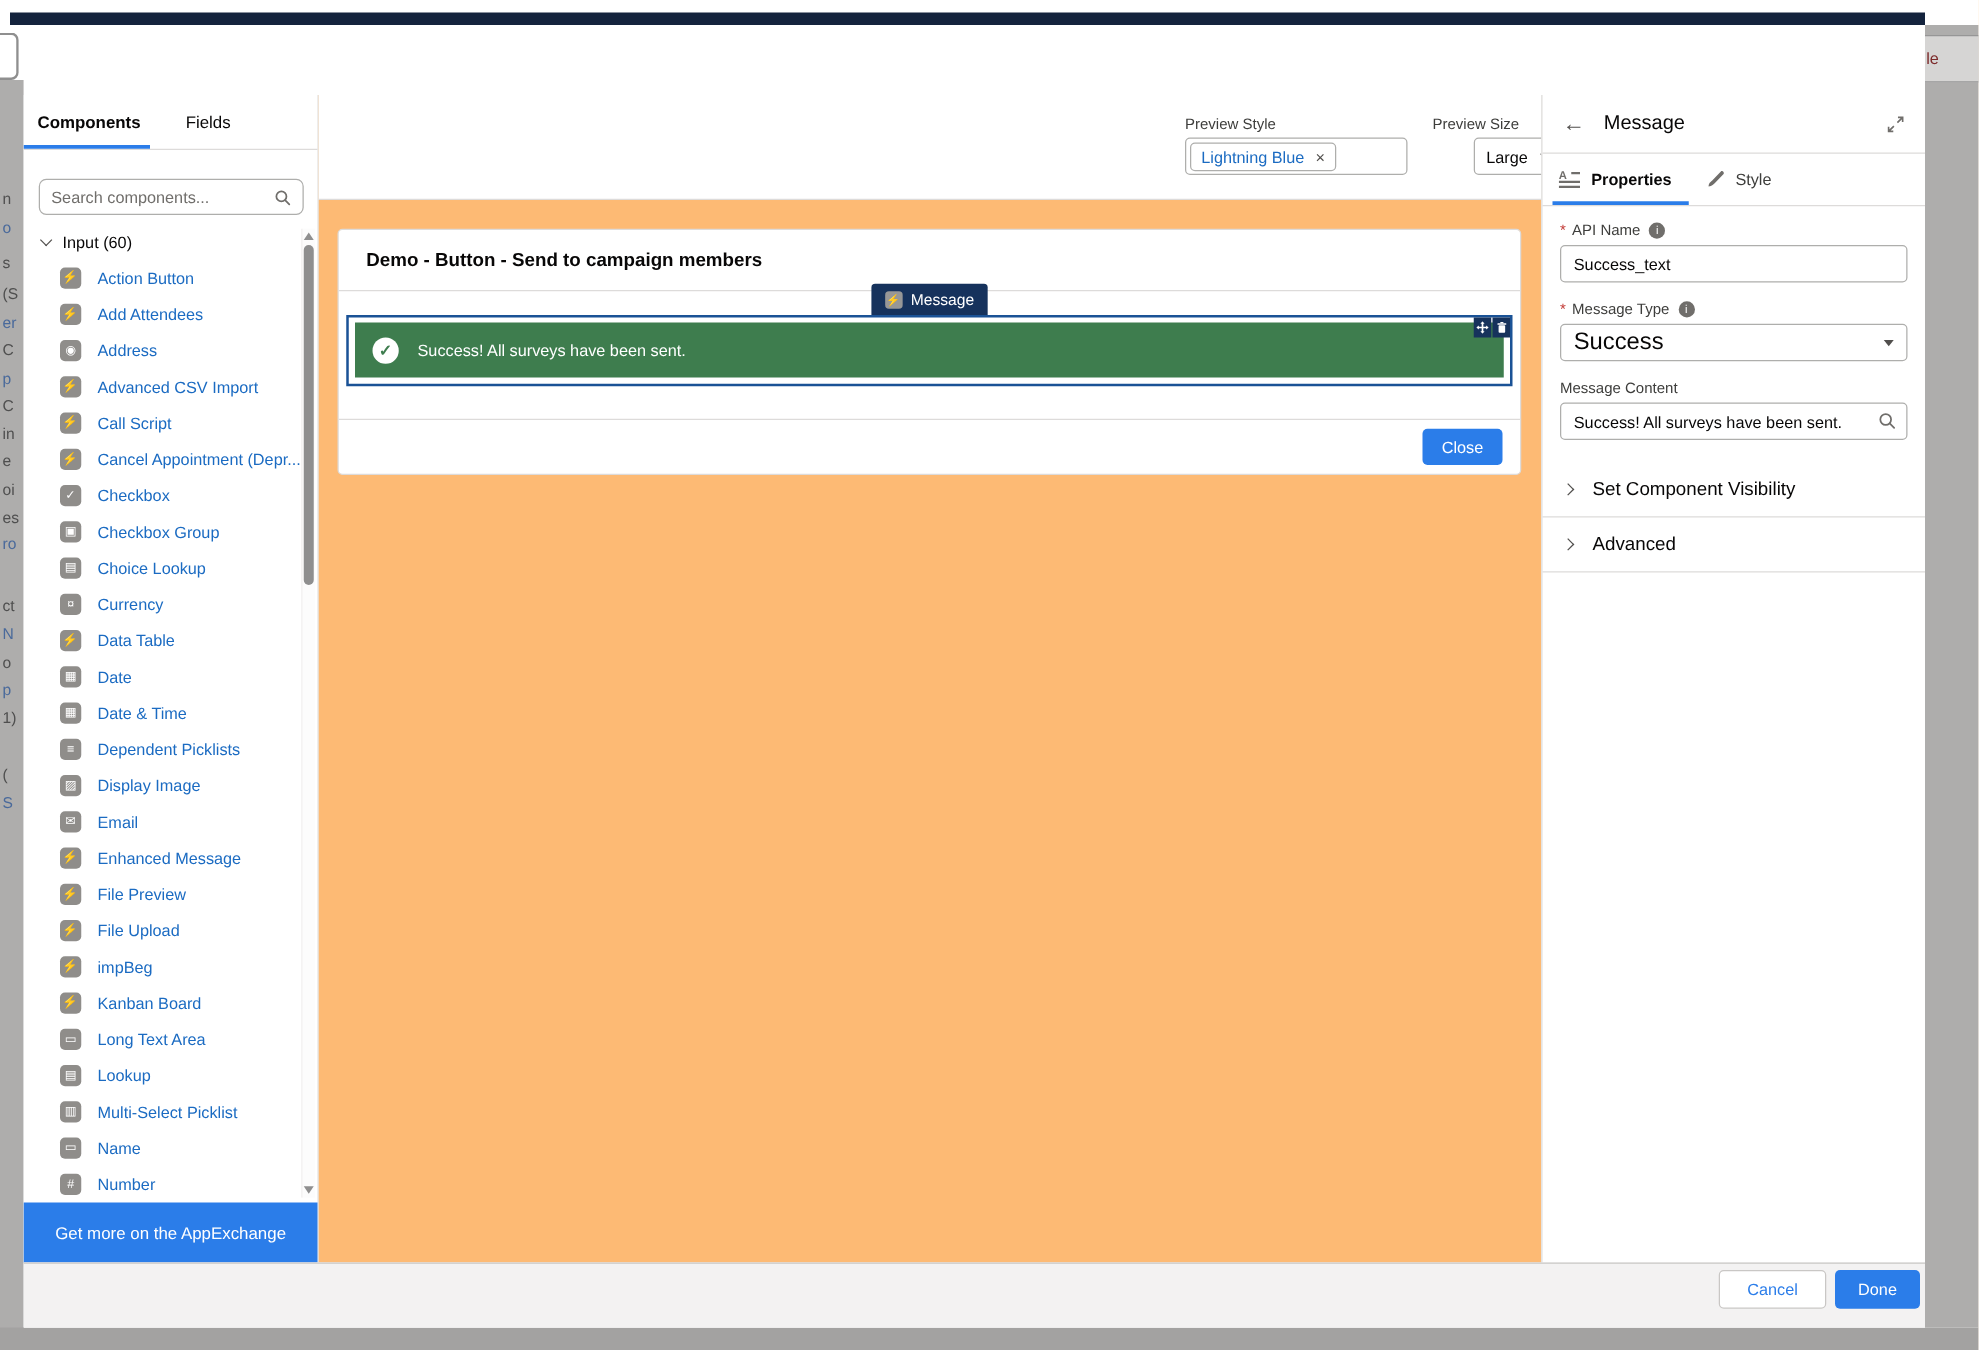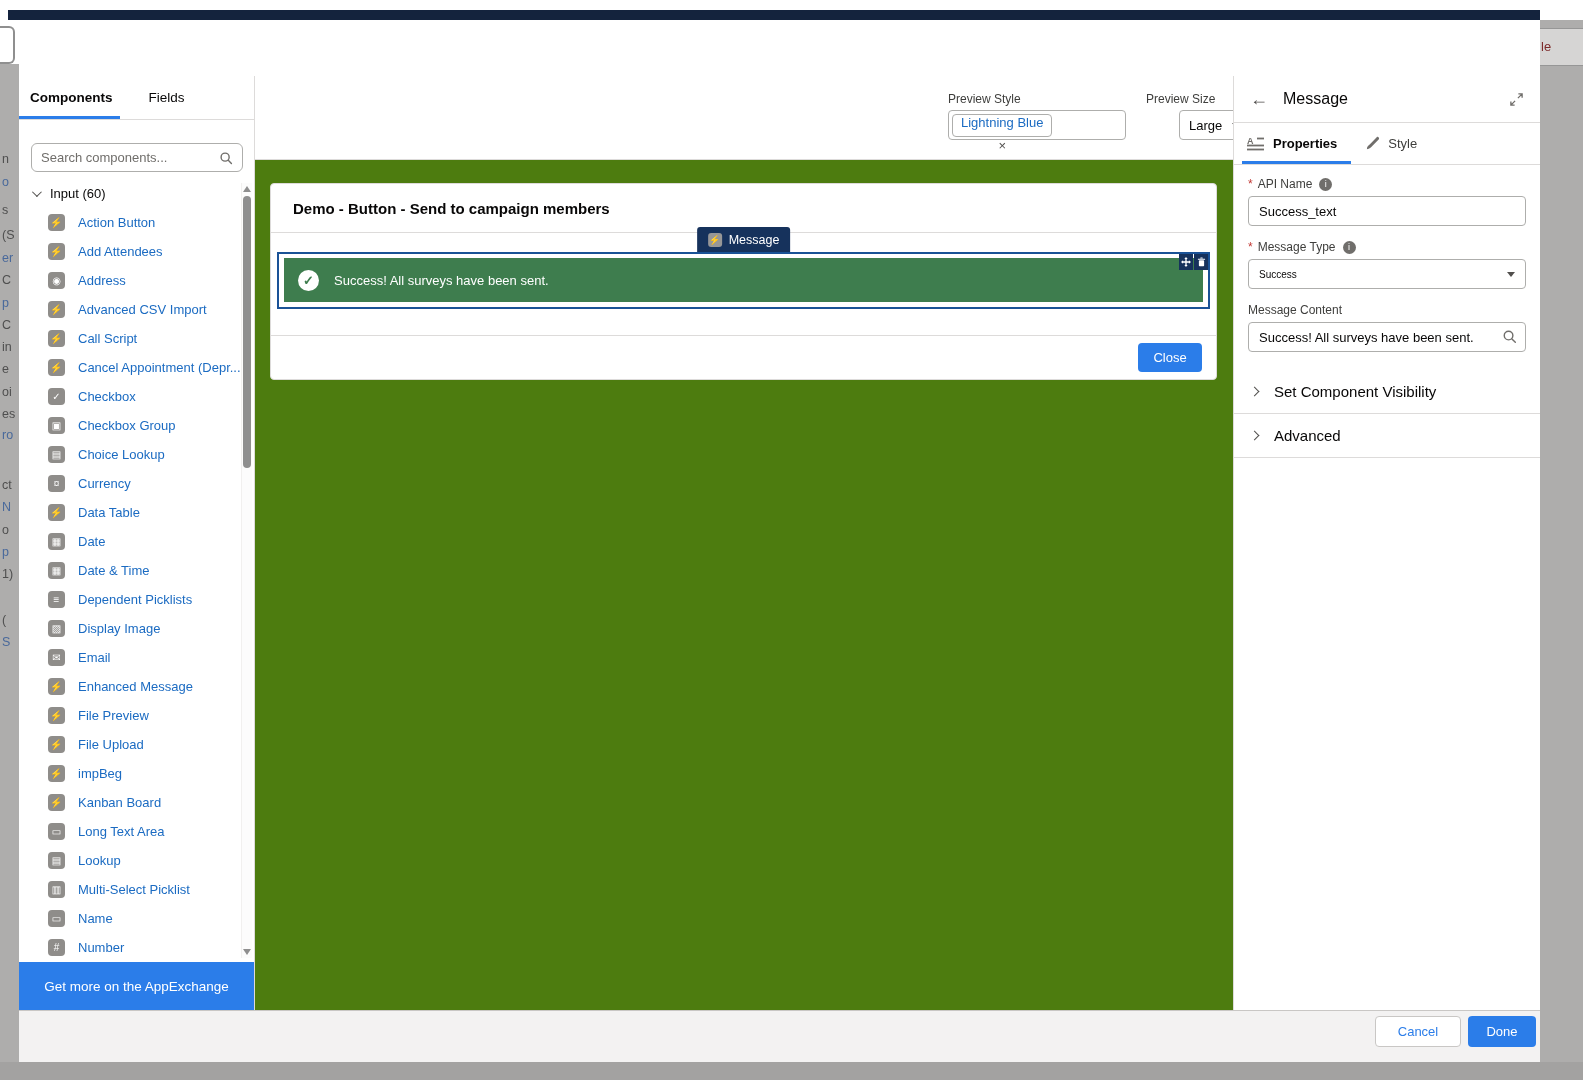--- a/index.html
+++ b/index.html
@@ -50,27 +50,27 @@
   .comp-item { height:29px; display:flex; align-items:center; gap:13px; padding-left:29px; cursor:grab; }
   .comp-icon { width:17px; height:17px; flex:0 0 17px; background:#8f8d8a; border-radius:4px; color:#fff; font-size:10px; line-height:17px; text-align:center; }
   .comp-label { font-size:13px; color:var(--link); white-space:nowrap; }
   .lp-scroll { position:absolute; right:2px; top:107px; width:11px; height:775px; background:#fcfcfc; border-left:1px solid #f1f0ef; }
   .tri-up { position:absolute; top:3px; left:1px; width:0; height:0; border-left:4px solid transparent; border-right:4px solid transparent; border-bottom:6px solid #8f8f8f; }
   .tri-down { position:absolute; bottom:3px; left:1px; width:0; height:0; border-left:4px solid transparent; border-right:4px solid transparent; border-top:6px solid #8f8f8f; }
   .lp-thumb { position:absolute; top:13px; left:1px; width:8px; height:272px; background:#8f8f8f; border-radius:4px; }
   .lp-appx { position:absolute; left:0; bottom:0; width:100%; height:48px; background:var(--accent); border:none; color:#fff; font-size:13.5px; font-family:inherit; cursor:pointer; }
 
   
-  .canvas { position:absolute; left:236px; top:0; width:978px; height:100%; background:#4d7c0f; }
+  .canvas { position:absolute; left:236px; top:0; width:978px; height:100%; background:#fdba74; }
   .canvas-top { position:relative; height:84px; background:#fff; border-bottom:1px solid var(--border); }
   .pv-label { position:absolute; font-size:12px; color:var(--label); top:16px; }
   .pv-style-label { left:693px; }
   .pv-size-label { left:891px; }
   .pv-style-box { position:absolute; left:693px; top:34px; width:178px; height:30px; border:1px solid var(--inputborder); border-radius:4px; background:#fff; display:flex; align-items:center; padding:0 3px; cursor:text; }
-  .pill { display:inline-flex; align-items:center; gap:9px; height:23px; border:1px solid var(--inputborder); border-radius:4px; padding:0 8px; font-size:13px; color:var(--link); background:#fff;flex-direction:column; }
+  .pill { display:inline-flex; align-items:center; gap:9px; height:23px; border:1px solid var(--inputborder); border-radius:4px; padding:0 8px; font-size:13px; color:var(--link); background:#fff; }
   .pill-x { color:#514f4d; font-size:13px; cursor:pointer; line-height:1; }
   .pv-size-box { position:absolute; left:891px; top:34px; width:71px; height:30px; border:1px solid var(--inputborder); border-radius:4px; background:#fff; display:flex; align-items:center; justify-content:space-between; padding:0 9px; font-size:13px; color:var(--txt); cursor:pointer;margin-left:33px; }
   .caret { width:0; height:0; border-left:4.5px solid transparent; border-right:4.5px solid transparent; border-top:5px solid #514f4d; }
 
   .screen-card { position:absolute; left:15px; top:107px; width:947px; height:197px; background:#fff; border:1px solid var(--border); border-radius:4px; }
   .card-header { height:49px; border-bottom:1px solid var(--border); display:flex; align-items:center; padding-left:22px; font-size:15px; font-weight:bold; color:var(--txt); }
   .card-body { position:relative; height:102px; }
   .msg-tag { position:absolute; left:50%; transform:translateX(-50%); top:-6px; height:25px; background:var(--navy); color:#fff; border-radius:3px 3px 0 0; display:flex; align-items:center; gap:7px; padding:0 11px; font-size:12.5px; z-index:2; }
   .tag-bolt { width:14px; height:14px; background:#979797; border-radius:3px; color:#fff; font-size:9px; line-height:14px; text-align:center; }
   .selection { position:absolute; left:6px; right:6px; top:19px; height:57px; border:2px solid #1a5296; background:#fff; z-index:1; cursor:pointer; }
@@ -91,21 +91,21 @@
   .rp-tabs { position:relative; height:42px; border-bottom:1px solid var(--border); display:flex; align-items:stretch; padding-left:13px; gap:28px; }
   .rp-tab { position:relative; display:flex; align-items:center; gap:8px; font-size:13px; color:var(--label); cursor:pointer; }
   .rp-tab.active { font-weight:bold; color:var(--txt); }
   .rp-tab.active::after { content:""; position:absolute; left:-5px; right:-14px; bottom:0; height:3px; background:var(--accent); }
   .rp-fields { padding:12px 14px 18px 14px; }
   .f-label { display:flex; align-items:center; gap:5px; font-size:12px; color:var(--label); margin-bottom:5px; }
   .f-label.mt { margin-top:14px; }
   .req { color:var(--red); }
   .info { width:13px; height:13px; border-radius:50%; background:var(--muted); color:#fff; font-size:9px; display:inline-flex; align-items:center; justify-content:center; cursor:pointer; margin-left:2px; }
   .f-input { width:100%; height:30px; border:1px solid var(--inputborder); border-radius:4px; font-size:13px; font-family:inherit; color:var(--txt); padding:0 10px; outline:none; background:#fff; }
-  .f-select { width:100%; height:30px; border:1px solid var(--inputborder); border-radius:4px; display:flex; align-items:center; justify-content:space-between; padding:0 10px; font-size:10px; color:var(--txt); cursor:pointer; background:#fff; }
+  .f-select { width:100%; height:30px; border:1px solid var(--inputborder); border-radius:4px; display:flex; align-items:center; justify-content:space-between; padding:0 10px; font-size:19px; color:var(--txt); cursor:pointer; background:#fff; }
   .f-search { position:relative; }
   .f-search input { padding-right:32px; }
   .f-search svg { position:absolute; right:9px; top:7px; }
   .rp-section { height:44px; display:flex; align-items:center; gap:12px; padding-left:17px; font-size:15px; color:var(--txt); border-bottom:1px solid var(--border); cursor:pointer; }
   .rp-section:first-of-type { border-top:1px solid var(--border); }
 </style>
 </head>
 <body>
 
 <div class="screen-root">

